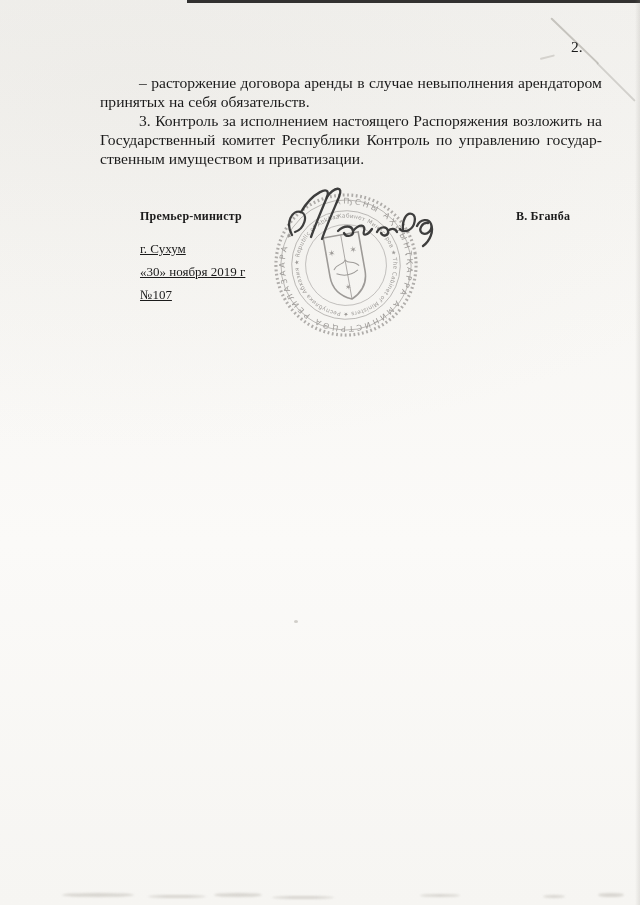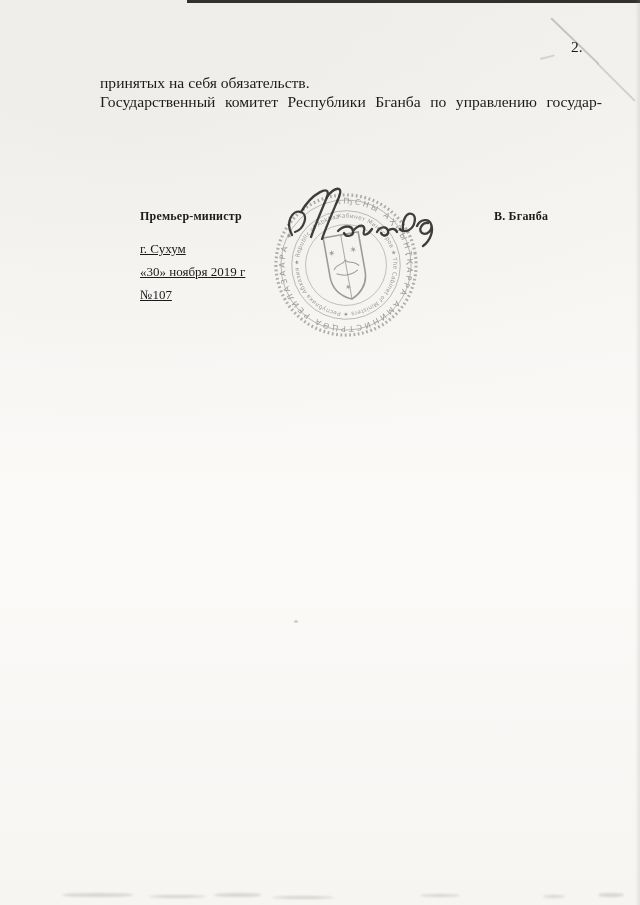--- a/index.html
+++ b/index.html
@@ -19,21 +19,21 @@
   .crease.c1{left:551px;top:17px;width:66px;height:2px;transform:rotate(44deg);opacity:.75;}
   .crease.c2{left:597px;top:62px;width:54px;height:1.6px;transform:rotate(45deg);opacity:.55;}
   .crease.c3{left:540px;top:58px;width:15px;height:1.6px;transform:rotate(-14deg);opacity:.5;}
   .pagenum{position:absolute;left:571px;top:38px;font-size:15.5px;}
   .body-text{position:absolute;left:100px;top:73px;width:502px;font-size:15.6px;line-height:19px;}
   .line{height:19px;text-align:justify;text-align-last:justify;overflow:hidden;}
   .line.indent{padding-left:39px;}
   .line.plain{text-align:right;text-align-last:left;}
   .sig-label{position:absolute;font-size:12px;font-weight:bold;letter-spacing:.2px;}
   .premier-title{left:140px;top:209px;}
-  .premier-name{left:494px;top:209px;}
+  .premier-name{left:516px;top:209px;}
   .meta-line{position:absolute;left:140px;font-size:13px;text-decoration:underline;}
   .city-line{top:241px;}
   .date-line{top:264px;}
   .number-line{top:287px;}
   .stamp-svg{position:absolute;left:268px;top:191px;z-index:3;}
   .signature-svg{position:absolute;left:280px;top:185px;z-index:5;}
   .smudge{position:absolute;background:#ccc9c3;border-radius:50%;filter:blur(1.2px);opacity:.7;}
   .s1{left:62px;top:893px;width:72px;height:4px;}
   .s2{left:148px;top:895px;width:58px;height:3px;}
   .s3{left:214px;top:893px;width:48px;height:4px;}
@@ -53,22 +53,25 @@
 
   <div class="artifact top-bar"></div>
   <div class="artifact right-shade"></div>
   <div class="artifact crease c1"></div>
   <div class="artifact crease c2"></div>
   <div class="artifact crease c3"></div>
 
   <div class="pagenum">2.</div>
 
   <div class="body-text">
+    <div class="line indent">– расторжение договора аренды в случае невыполнения арендатором</div>
     <div class="line plain">принятых на себя обязательств.</div>
-    <div class="line">Государственный комитет Республики Бганба по управлению государ-</div>
+    <div class="line indent">3. Контроль за исполнением настоящего Распоряжения возложить на</div>
+    <div class="line">Государственный комитет Республики Контроль по управлению государ-</div>
+    <div class="line plain">ственным имуществом и приватизации.</div>
   </div>
 
   <div class="sig-label premier-title">Премьер-министр</div>
   <div class="sig-label premier-name">В. Бганба</div>
   <div class="meta-line city-line">г. Сухум</div>
   <div class="meta-line date-line">«30» ноября 2019 г</div>
   <div class="meta-line number-line">№107</div>
 
   <svg class="stamp-svg" width="156" height="148" viewBox="0 0 150 150">
     <g transform="rotate(-10 75 75)" opacity="0.85">

